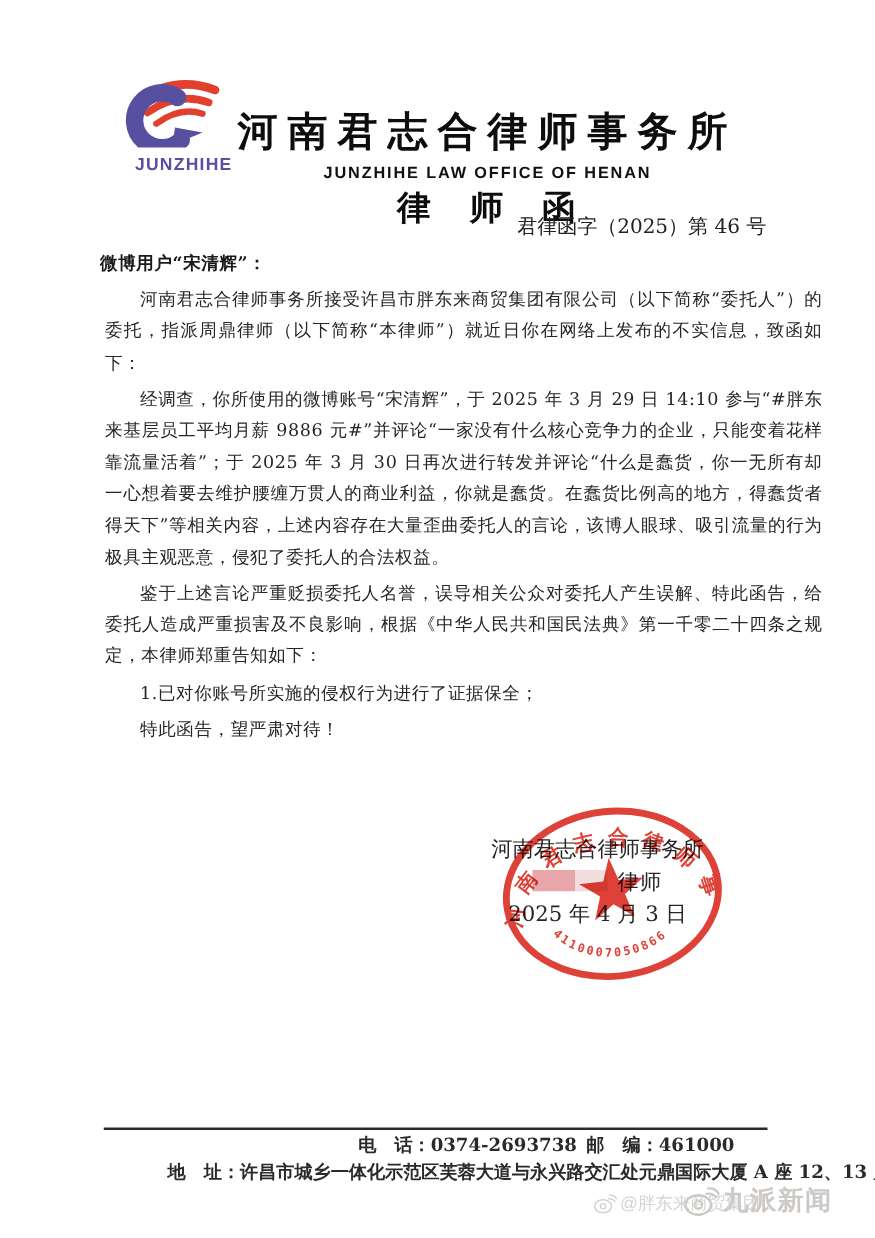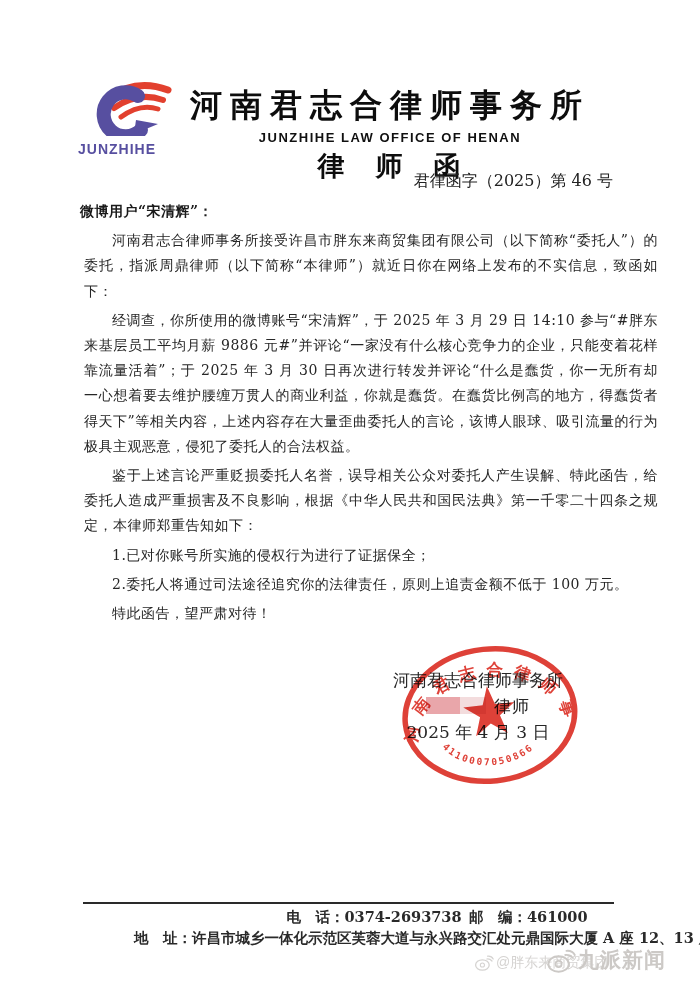--- a/index.html
+++ b/index.html
@@ -1,20 +1,20 @@
 <!DOCTYPE html>
 <html><head>
 <meta charset="utf-8">
 <style>
   html,body{margin:0;padding:0;background:#ffffff;}
   .page{position:relative;width:700px;height:990px;background:#ffffff;overflow:hidden;
         font-family:"DejaVu Serif","Liberation Serif",serif;color:#1e1e1e;}
 
   
-  .logo{position:absolute;left:78px;top:78px;width:108px;text-align:left;}
+  .logo{position:absolute;left:78px;top:60px;width:108px;text-align:right;}
   .logo-text{font-family:"Liberation Sans",sans-serif;font-weight:bold;font-size:14px;
              letter-spacing:1px;color:#574fa0;margin-top:1px;}
   .header-text{position:absolute;left:150px;top:84px;width:480px;text-align:center;}
   .title-cn{font-size:32px;font-weight:bold;letter-spacing:8px;color:#0d0d0d;white-space:nowrap;}
   .title-en{font-family:"Liberation Sans",sans-serif;font-weight:600;font-size:13px;
             letter-spacing:1.5px;color:#101010;margin-top:2px;white-space:nowrap;}
   .doc-type{font-size:27px;font-weight:bold;letter-spacing:2px;margin-top:3px;color:#0d0d0d;}
   .doc-number{position:absolute;right:87px;top:171px;font-size:16px;color:#222;}
 
   
@@ -69,21 +69,20 @@
   </div>
 
   <div class="doc-number">君律函字（2025）第 46 号</div>
 
   <div class="letter-body">
     <div class="salutation">微博用户“宋清辉”：</div>
     <p>河南君志合律师事务所接受许昌市胖东来商贸集团有限公司（以下简称“委托人”）的委托，指派周鼎律师（以下简称“本律师”）就近日你在网络上发布的不实信息，致函如下：</p>
     <p>经调查，你所使用的微博账号“宋清辉”，于 2025 年 3 月 29 日 14:10 参与“#胖东来基层员工平均月薪 9886 元#”并评论“一家没有什么核心竞争力的企业，只能变着花样靠流量活着”；于 2025 年 3 月 30 日再次进行转发并评论“什么是蠢货，你一无所有却一心想着要去维护腰缠万贯人的商业利益，你就是蠢货。在蠢货比例高的地方，得蠢货者得天下”等相关内容，上述内容存在大量歪曲委托人的言论，该博人眼球、吸引流量的行为极具主观恶意，侵犯了委托人的合法权益。</p>
     <p>鉴于上述言论严重贬损委托人名誉，误导相关公众对委托人产生误解、特此函告，给委托人造成严重损害及不良影响，根据《中华人民共和国民法典》第一千零二十四条之规定，本律师郑重告知如下：</p>
     <p>1.已对你账号所实施的侵权行为进行了证据保全；</p>
-    <p>2.委托人将通过司法途径追究你的法律责任，原则上追责金额不低于 100 万元。</p>
     <p>特此函告，望严肃对待！</p>
   </div>
 
   <div class="signature">
     <div>河南君志合律师事务所</div>
     <div class="sig-line2">
       <span class="redact-a"></span><span class="redact-b"></span><span>律师</span>
     </div>
     <div>2025 年 4 月 3 日</div>
   </div>

